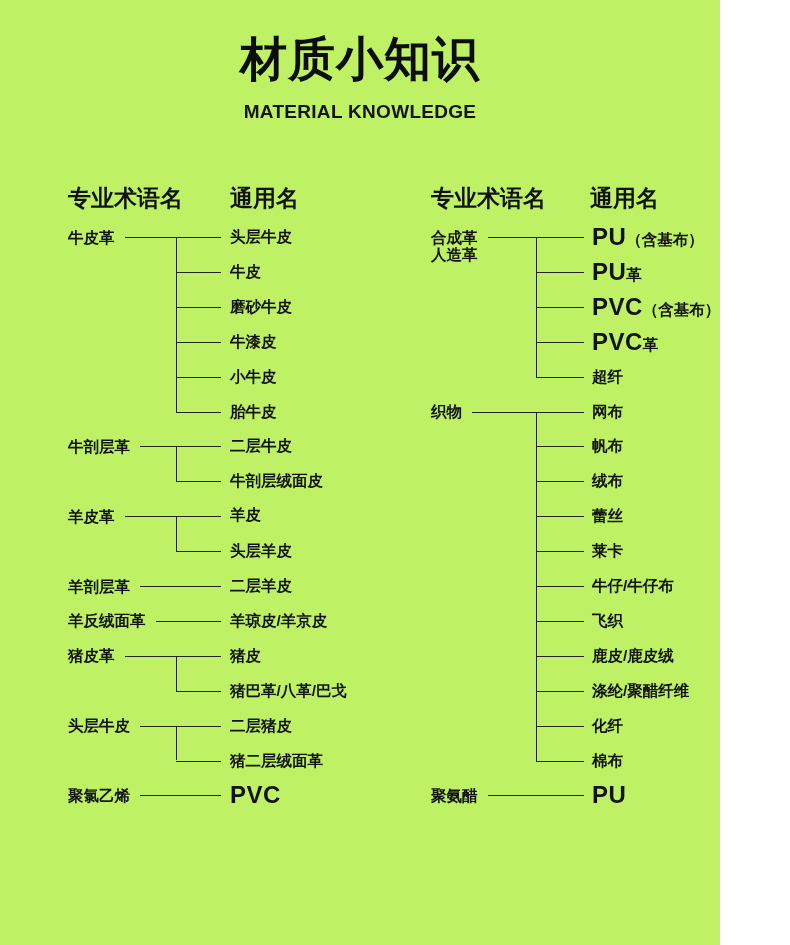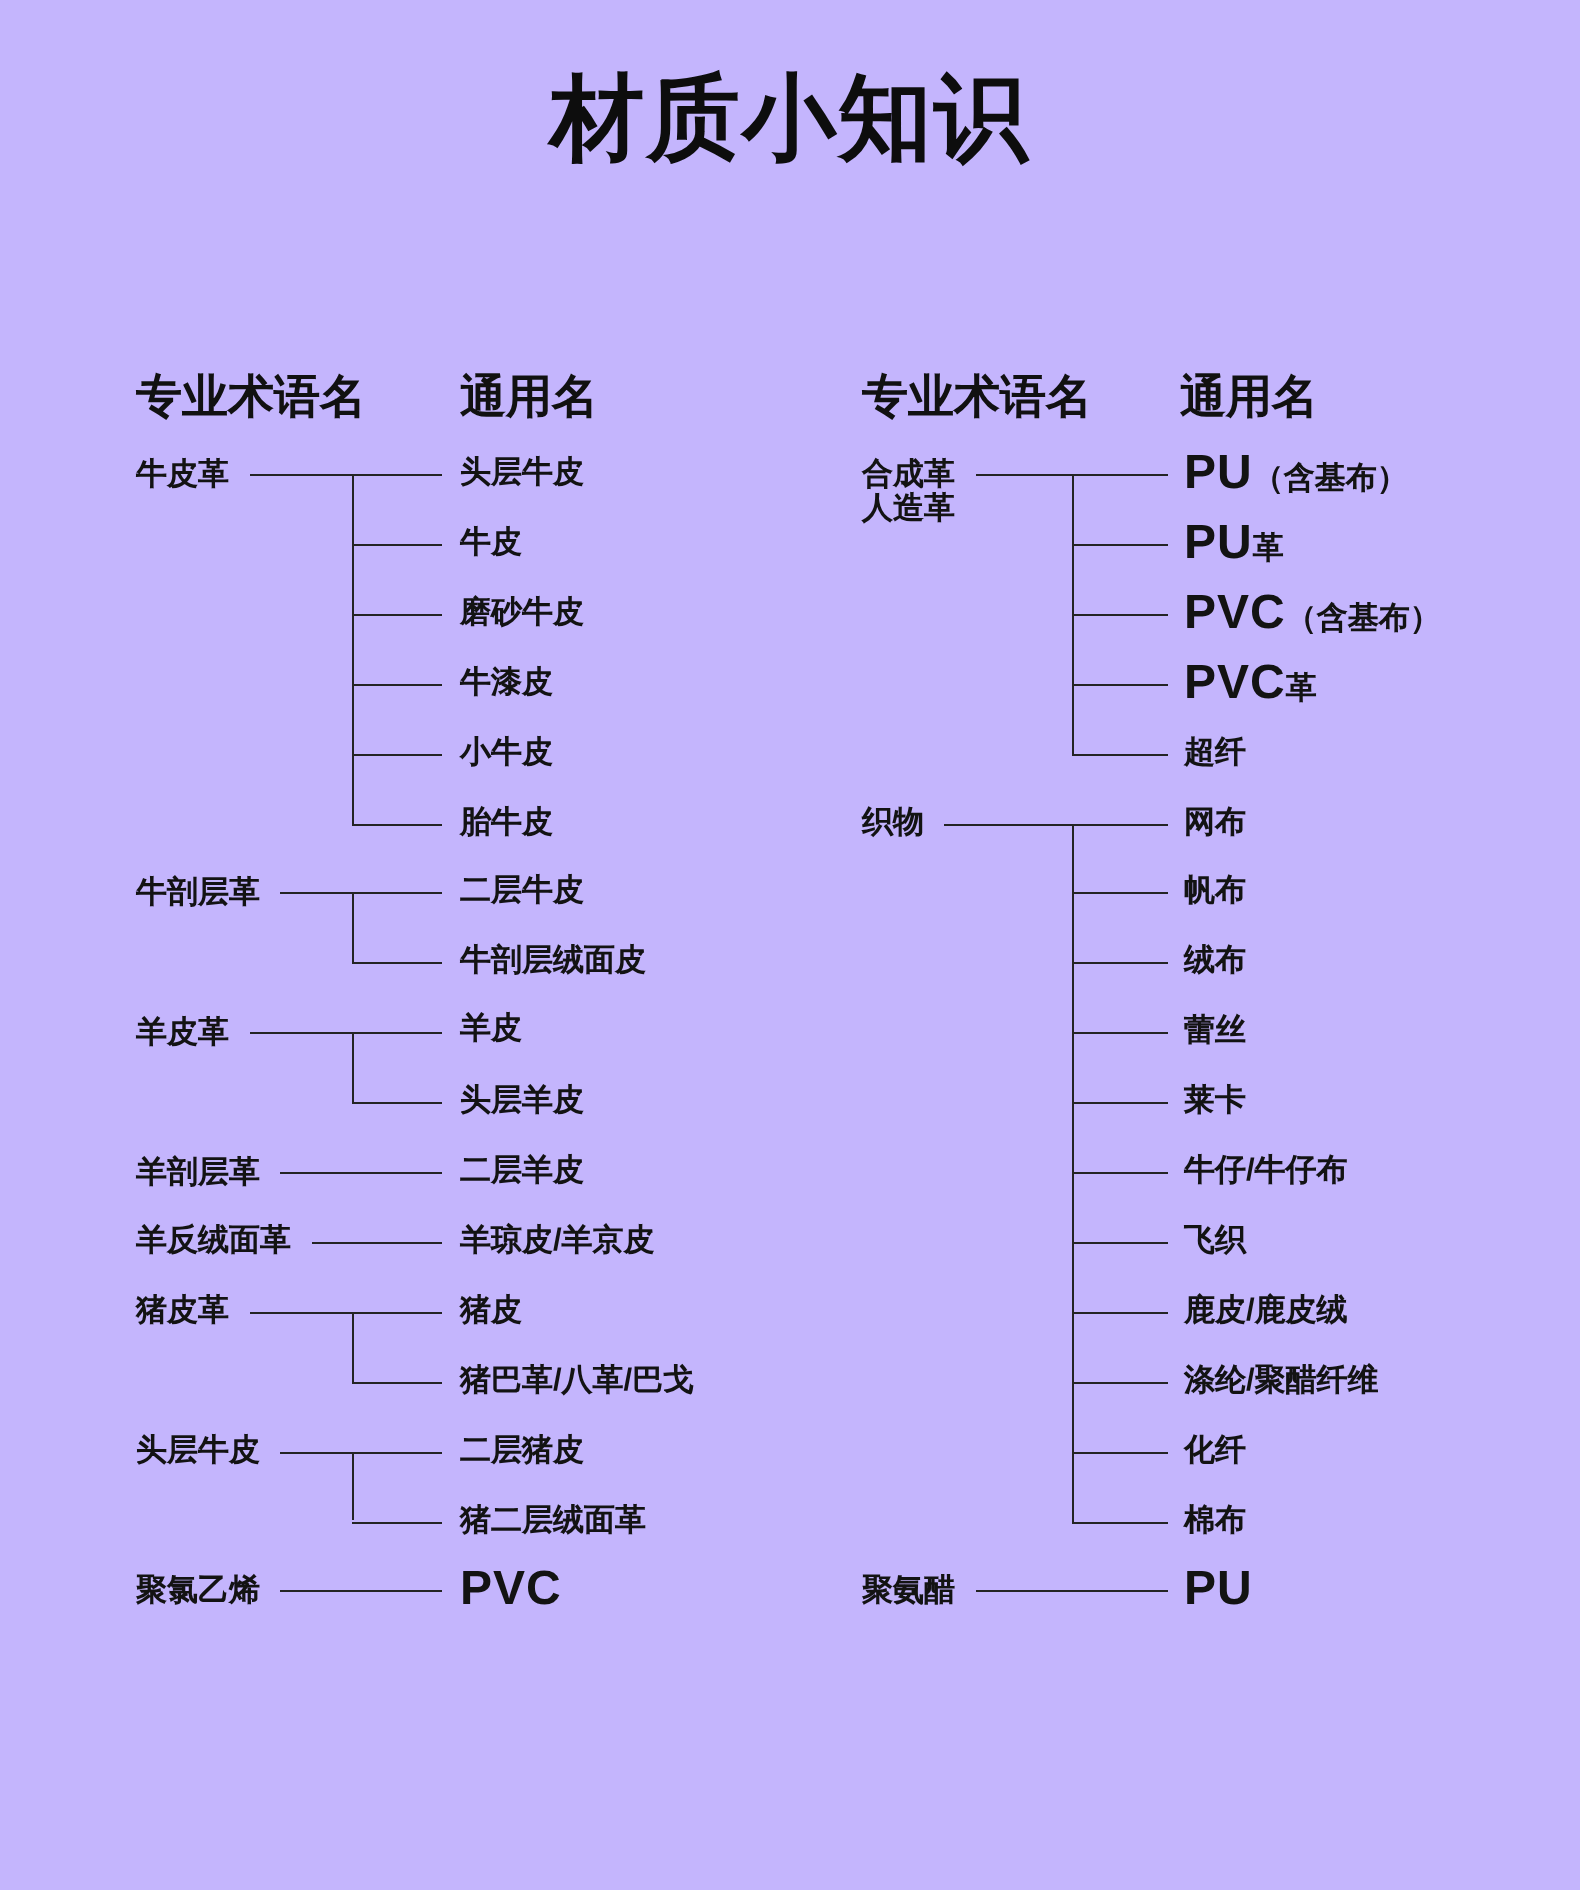--- a/index.html
+++ b/index.html
@@ -1,16 +1,16 @@
 <!DOCTYPE html>
 <html><head>
 <meta charset="utf-8">
 <style>
   html,body{margin:0;padding:0;background:#fff;}
-  .page{position:relative;width:790px;height:945px;background:#c4b5fd;overflow:hidden;
+  .page{position:relative;width:720px;height:945px;background:#bef264;overflow:hidden;
         font-family:"Liberation Sans", sans-serif;color:#111;}
   .title{position:absolute;top:33px;left:0;right:0;text-align:center;
          font-size:47px;font-weight:800;letter-spacing:1px;color:#0d0d0d;line-height:1.1;}
   .subtitle{position:absolute;top:101px;left:0;right:0;text-align:center;
             font-size:19px;font-weight:700;letter-spacing:0.3px;color:#151515;}
   .col-header{position:absolute;top:183px;font-size:23px;font-weight:700;color:#111;white-space:nowrap;}
   #diagram{position:absolute;left:0;top:0;width:790px;height:945px;}
   .node{position:absolute;white-space:nowrap;color:#131313;font-size:15.5px;font-weight:600;}
   .parent{line-height:17px;}
   .child{transform:translateY(-50%);line-height:1.15;display:flex;align-items:baseline;}
@@ -18,20 +18,21 @@
   .hline{position:absolute;height:1px;background:#242424;}
   .vline{position:absolute;width:1px;background:#242424;}
   .footnote{position:absolute;left:68px;top:869px;width:664px;
             font-size:14px;line-height:22px;font-weight:500;color:#1a1a1a;}
 </style>
 </head>
 <body>
 
 <div class="page">
   <div class="title">材质小知识</div>
+  <div class="subtitle">MATERIAL KNOWLEDGE</div>
 
   <div class="col-header" style="left:68px">专业术语名</div>
   <div class="col-header" style="left:230px">通用名</div>
   <div class="col-header" style="left:431px">专业术语名</div>
   <div class="col-header" style="left:590px">通用名</div>
 
   <div id="diagram">
       <div class="node parent" style="left: 68px; top: 228.5px;">
         <div>牛皮革</div>
       </div>

